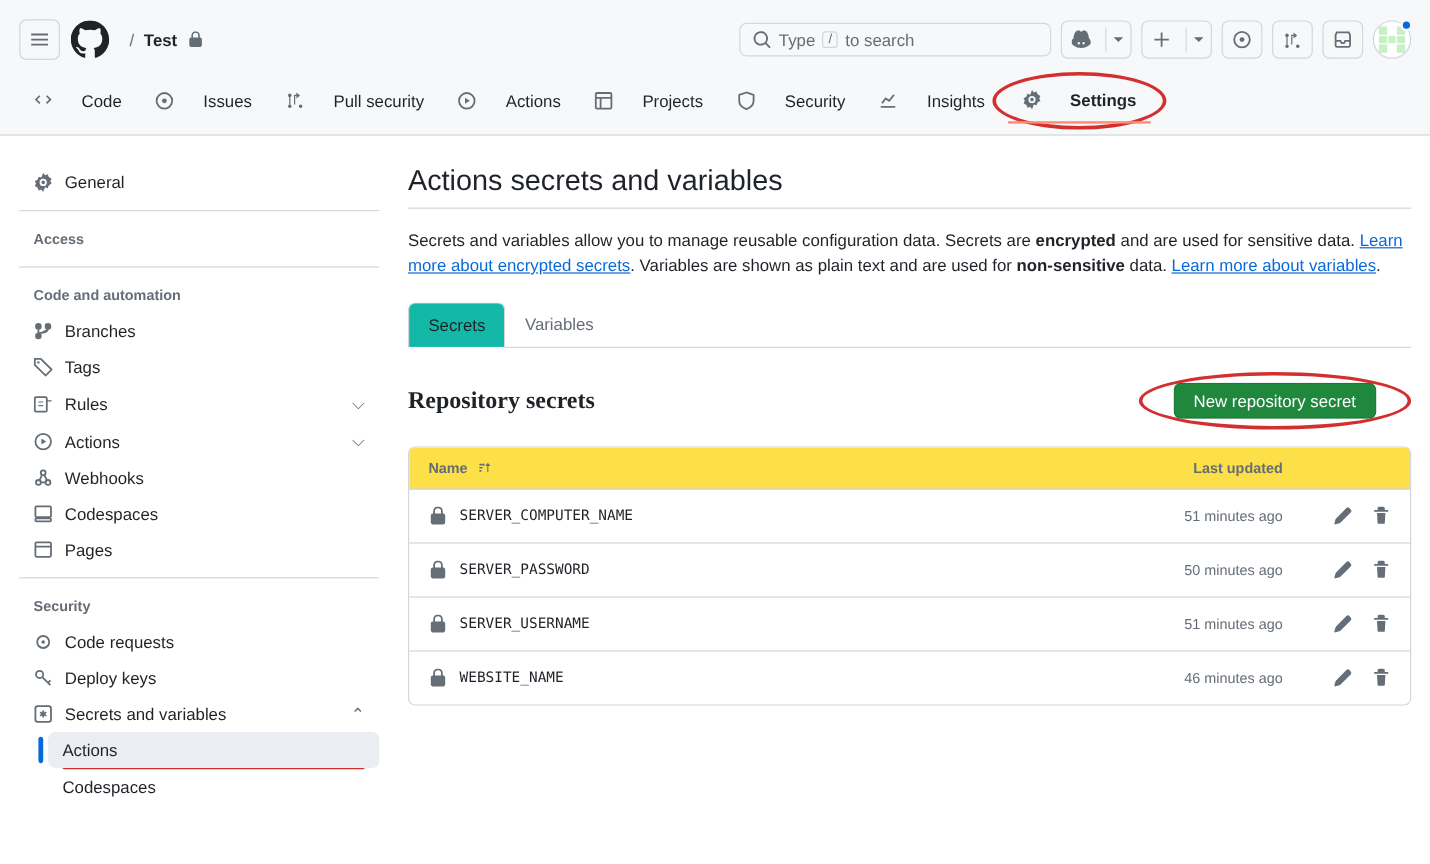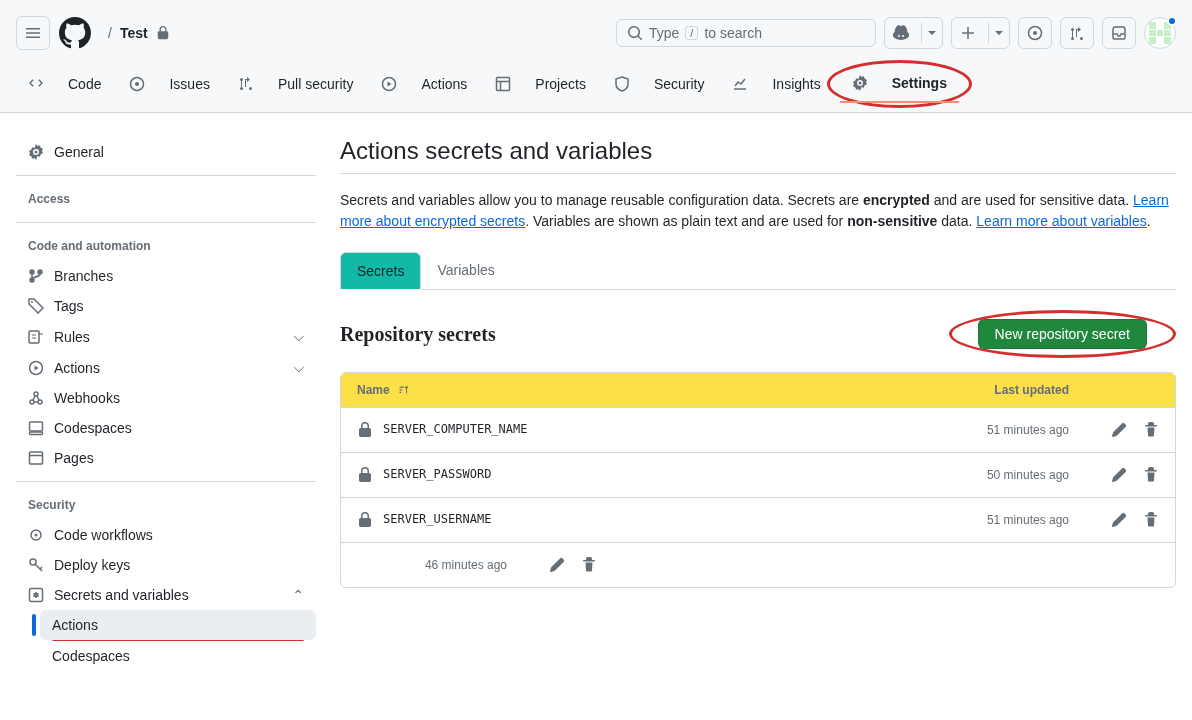--- a/index.html
+++ b/index.html
@@ -270,21 +270,21 @@
         </svg>
       <span>Pages</span>
     </div>
     <hr class="sep">
     <div class="side-section-title">Security</div>
     <div class="side-item">
       <svg width="16" height="16" viewBox="0 0 16 16">
           <circle cx="8" cy="8" r="5" fill="none" stroke="#656d76" stroke-width="1.5"></circle>
           <circle cx="8" cy="8" r="1.5" fill="#656d76"></circle>
         </svg>
-      <span>Code workflows</span>
+      <span>Code requests</span>
     </div>
     <div class="side-item">
       <svg width="16" height="16" viewBox="0 0 16 16">
           <circle cx="5" cy="5" r="3" fill="none" stroke="#656d76" stroke-width="1.5"></circle>
           <path stroke="#656d76" stroke-width="1.5" d="M7 7l7 7M12 12l2-2"></path>
         </svg>
       <span>Deploy keys</span>
     </div>
     <div class="side-item">
       <svg width="16" height="16" viewBox="0 0 16 16">
@@ -393,20 +393,26 @@
                 </svg>
               </span>
               <span>
                 <svg width="16" height="16" viewBox="0 0 16 16">
                   <path fill="#656d76" d="M11 1.75V3h2.25a.75.75 0 010 1.5H2.75a.75.75 0 010-1.5H5V1.75C5 .784 5.784 0 6.75 0h2.5C10.216 0 11 .784 11 1.75zM4.5 5.5h7l-.5 8.25a1 1 0 01-1 .75h-4a1 1 0 01-1-.75z"></path>
                 </svg>
               </span>
             </div>
           </div>
           <div class="table-row">
+            <div class="secret-name">
+              <svg width="16" height="16" viewBox="0 0 16 16">
+                <path fill="#656d76" d="M4 4a4 4 0 018 0v2h.25c.97 0 1.75.78 1.75 1.75v5.5c0 .97-.78 1.75-1.75 1.75h-8.5C2.78 15 2 14.22 2 13.25v-5.5C2 6.78 2.78 6 3.75 6H4V4zm6.5 2V4a2.5 2.5 0 00-5 0v2h5z"></path>
+              </svg>
+              <span>WEBSITE_NAME</span>
+            </div>
             <div class="updated">46 minutes ago</div>
             <div class="actions">
               <span>
                 <svg width="16" height="16" viewBox="0 0 16 16">
                   <path fill="#656d76" d="M11.013 1.427a1.75 1.75 0 012.474 0l1.086 1.086a1.75 1.75 0 010 2.474l-8.61 8.61c-.21.21-.47.364-.756.445l-3.251.93a.75.75 0 01-.927-.928l.929-3.25a1.75 1.75 0 01.445-.758l8.61-8.61z"></path>
                 </svg>
               </span>
               <span>
                 <svg width="16" height="16" viewBox="0 0 16 16">
                   <path fill="#656d76" d="M11 1.75V3h2.25a.75.75 0 010 1.5H2.75a.75.75 0 010-1.5H5V1.75C5 .784 5.784 0 6.75 0h2.5C10.216 0 11 .784 11 1.75zM4.5 5.5h7l-.5 8.25a1 1 0 01-1 .75h-4a1 1 0 01-1-.75z"></path>

